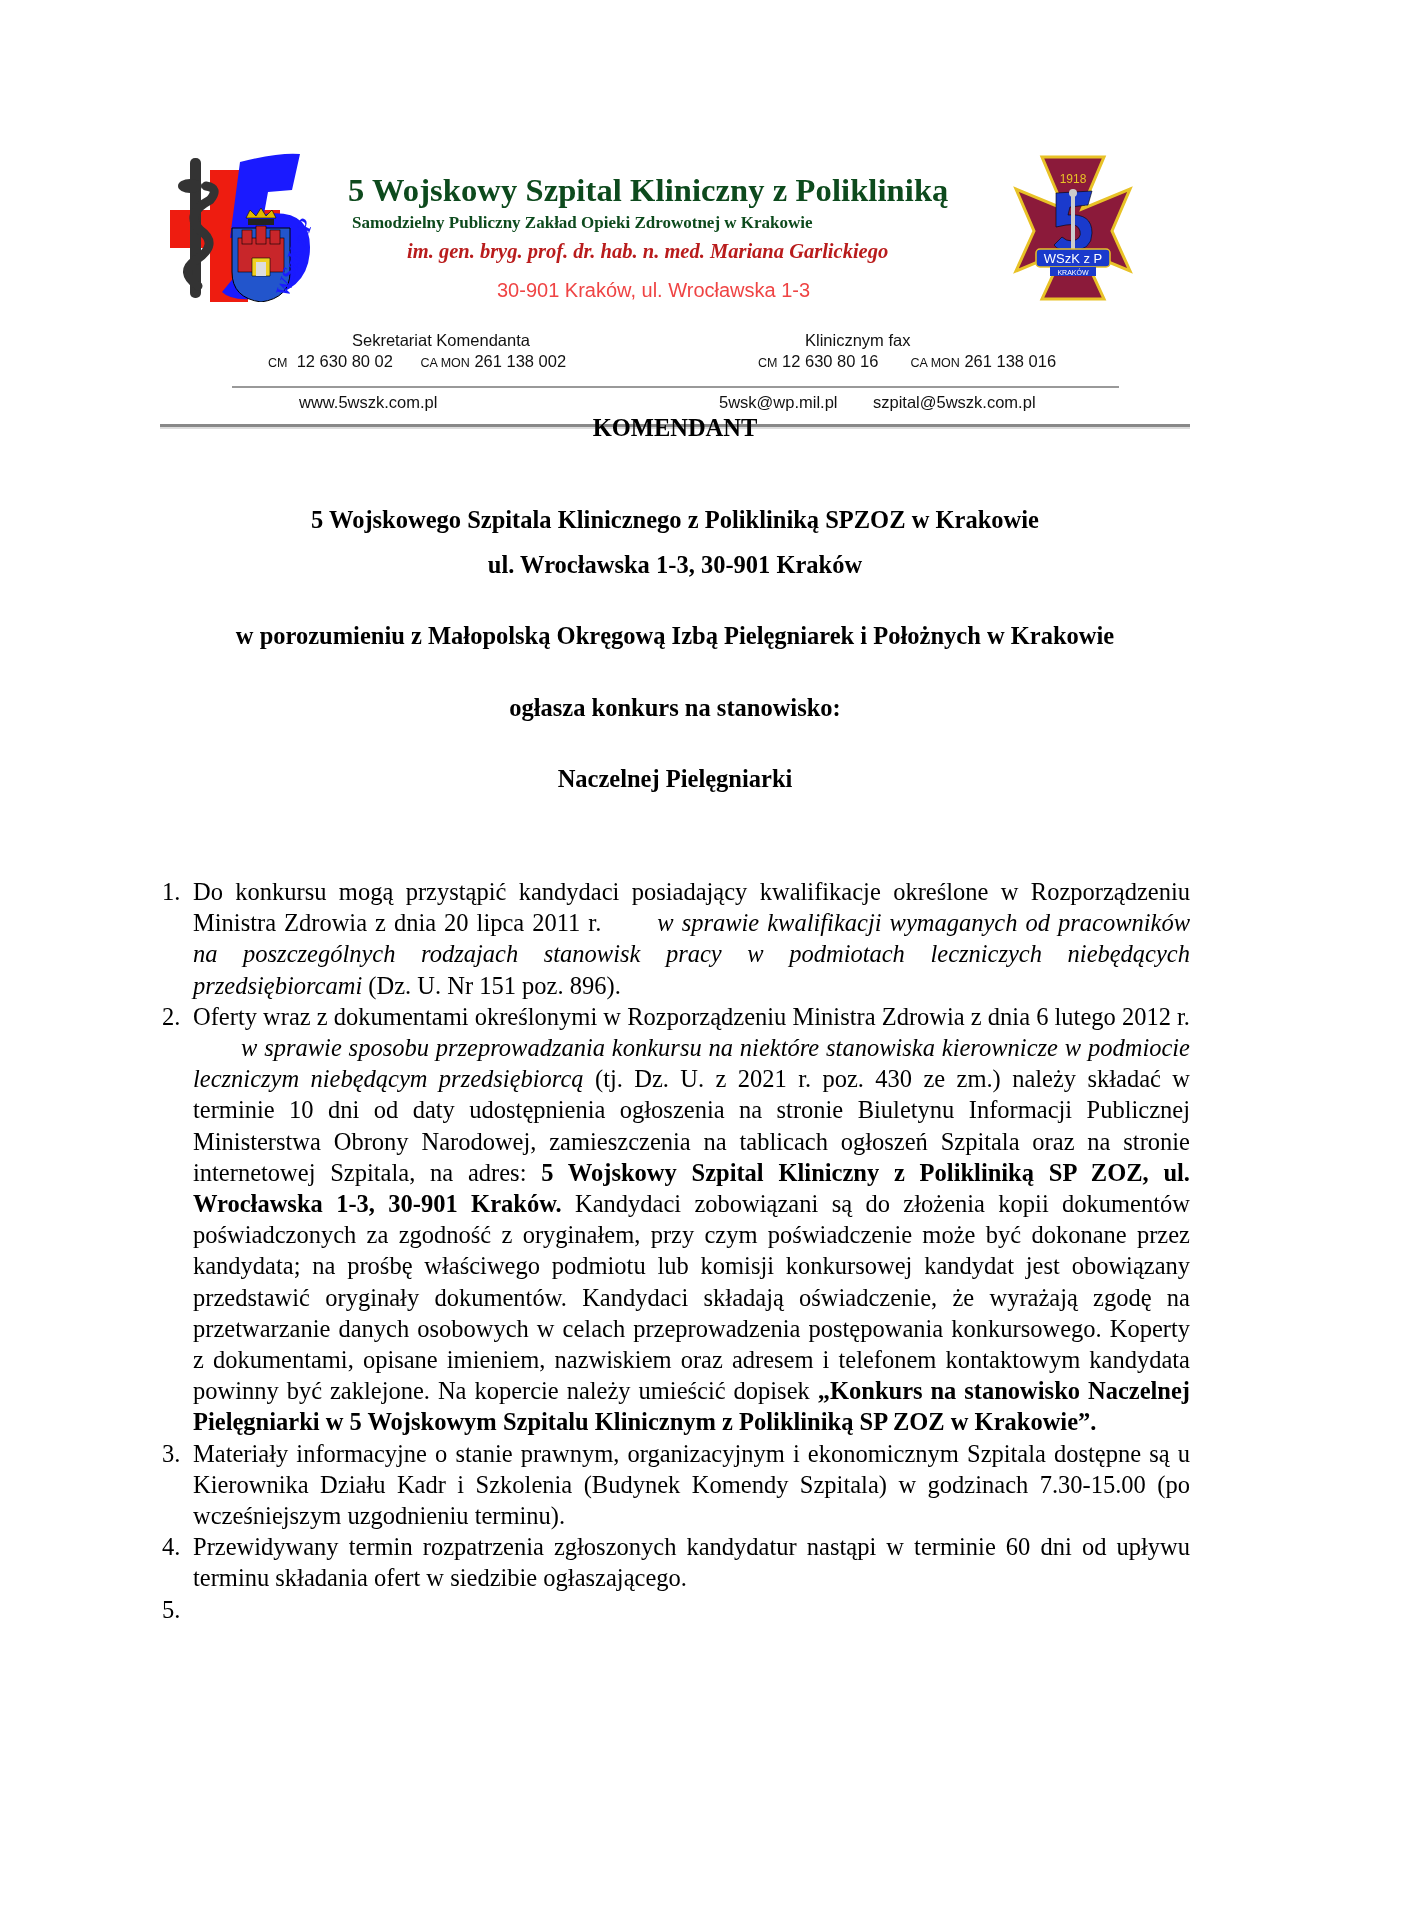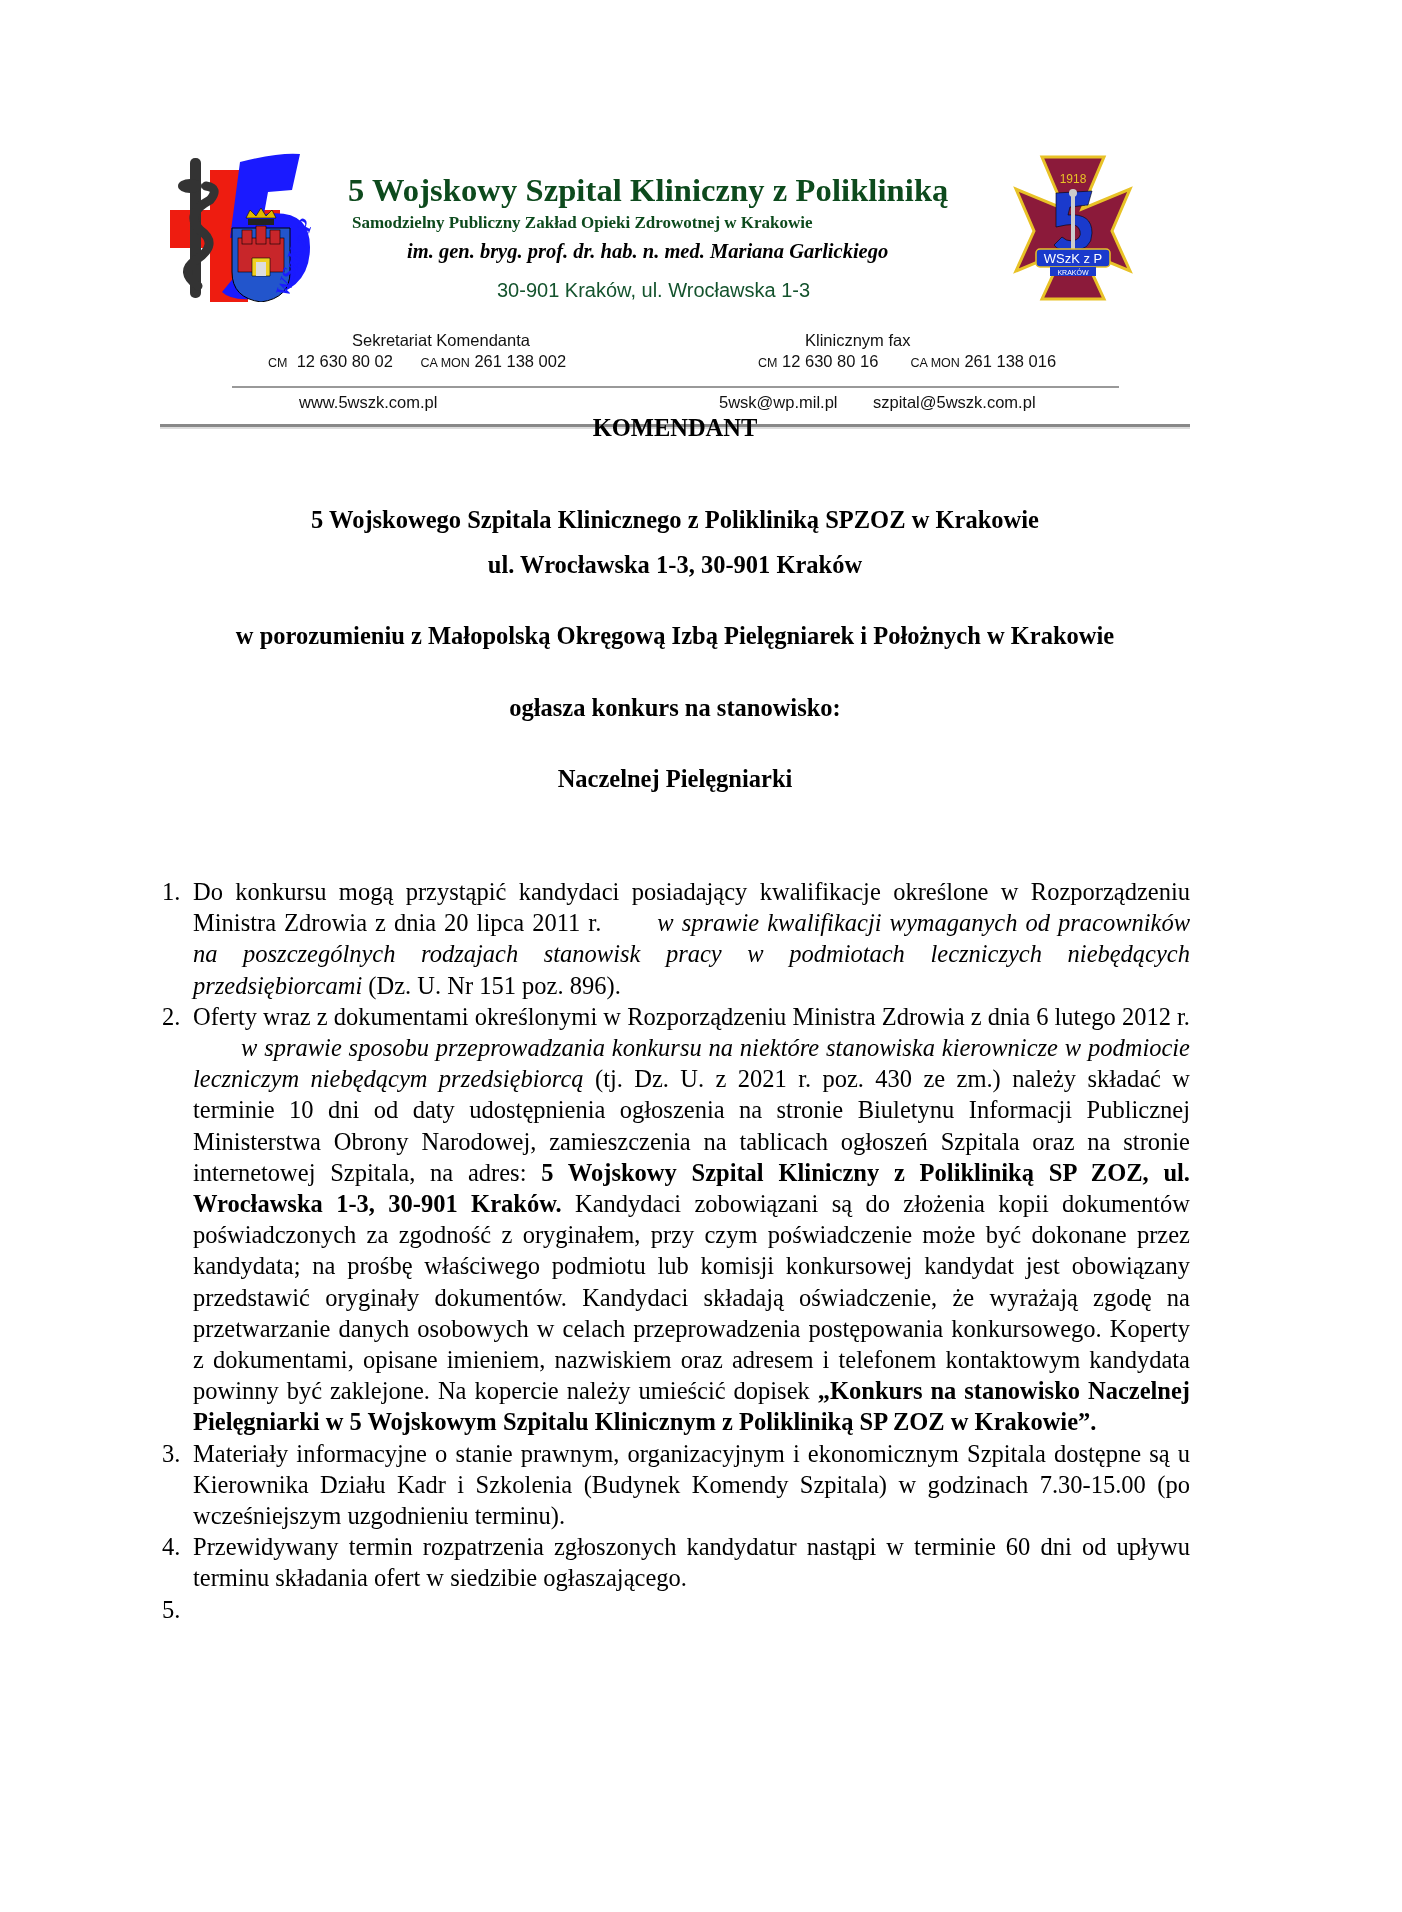--- a/index.html
+++ b/index.html
@@ -3,22 +3,22 @@
 <meta charset="utf-8">
 <style>
   html, body { margin:0; padding:0; background:#fff; }
   body { width:1402px; height:1912px; position:relative; overflow:hidden; font-family:"Liberation Serif", serif; color:#000; }
   .abs { position:absolute; }
   
   .logo-left { left:170px; top:152px; width:152px; height:150px; }
   .logo-right { left:1012px; top:153px; width:122px; height:150px; }
   .hdr-title { left:348px; top:172px; font-weight:bold; font-size:32.5px; color:#0d4a1d; white-space:nowrap; letter-spacing:0.1px; }
   .hdr-sub { left:352px; top:213px; font-weight:bold; font-size:17px; color:#0d4a1d; white-space:nowrap; }
-  .hdr-patron { left:407px; top:240px; font-weight:bold; font-style:italic; font-size:20.5px; color:#000000; white-space:nowrap; }
-  .hdr-addr { left:497px; top:279px; font-family:"Liberation Sans", sans-serif; font-size:20px; color:#14532d; white-space:nowrap; }
+  .hdr-patron { left:407px; top:240px; font-weight:bold; font-style:italic; font-size:20.5px; color:#b91c1c; white-space:nowrap; }
+  .hdr-addr { left:497px; top:279px; font-family:"Liberation Sans", sans-serif; font-size:20px; color:#ef4444; white-space:nowrap; }
   .sans { font-family:"Liberation Sans", sans-serif; color:#111; white-space:nowrap; }
   .contact-head { font-size:16.5px; }
   .contact-line { font-size:16.5px; }
   .contact-line small { font-size:12.5px; }
   .thin-rule { left:232px; top:386px; width:887px; height:2px; background:#999; }
   .thick-rule { left:160px; top:424px; width:1030px; height:3px; background:#888; border-bottom:2px solid #ddd; }
   
   .center { left:160px; width:1030px; text-align:center; font-weight:bold; font-size:24.5px; white-space:nowrap; }
   
   .list { left:160px; top:876px; width:1030px; margin:0; padding:0; list-style:none; font-size:24.5px; line-height:31.2px; }

